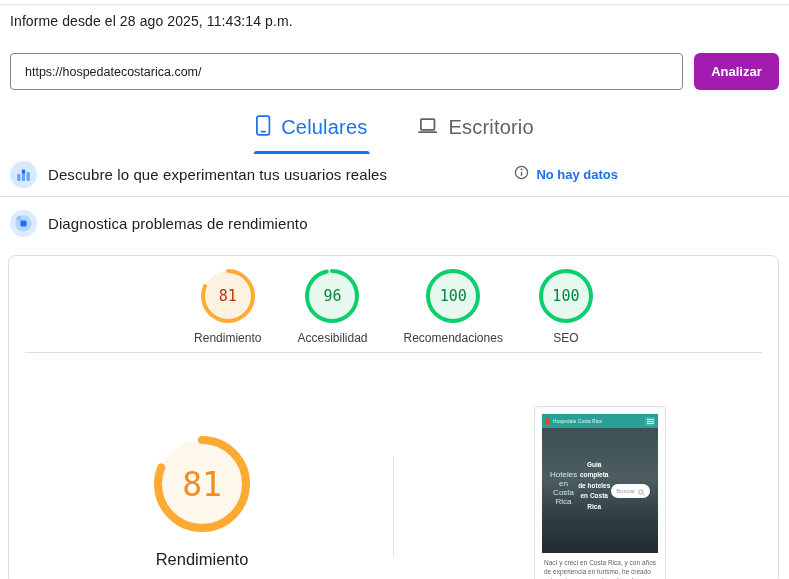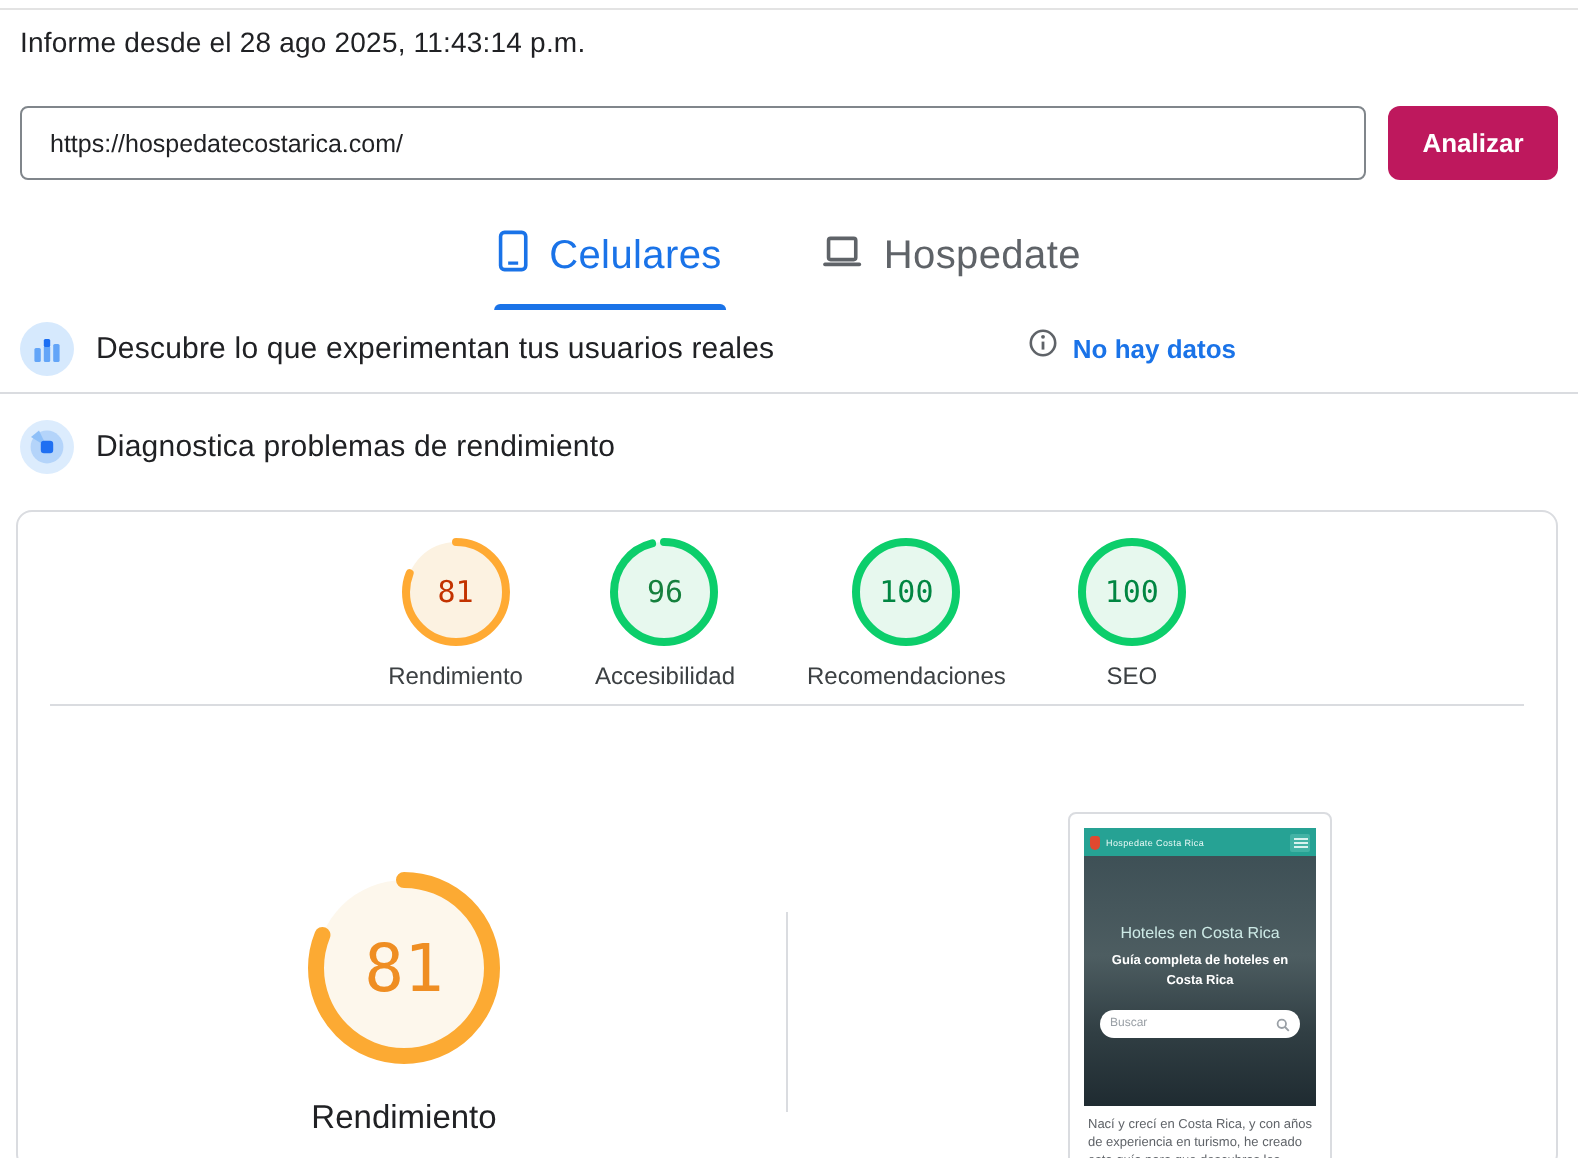--- a/index.html
+++ b/index.html
@@ -11,21 +11,21 @@
   .top-divider { position:absolute; top:4px; left:0; width:789px; height:1px; background:#e3e3e3; }
   .report-title { position:absolute; top:13px; left:10px; font-size:14px; font-weight:400; color:#202124; letter-spacing:.1px; }
 
   .url-input {
     position:absolute; top:53px; left:10px; width:673px; height:37px;
     border:1px solid #80868b; border-radius:4px; padding:12px 14px;
     font-size:12.5px; color:#202124; font-family:"Liberation Sans", sans-serif; outline:none; background:#fff;
   }
   .analyze-btn {
     position:absolute; top:53px; left:694px; width:85px; height:37px;
-    background:#be185d; color:#fff; border:none; border-radius:6px;
+    background:#a21caf; color:#fff; border:none; border-radius:6px;
     font-size:13px; font-weight:bold; font-family:"Liberation Sans", sans-serif; cursor:pointer;
   }
 
   .tabs { position:absolute; top:109px; left:50%; transform:translateX(-50%); display:flex; gap:46px; }
   .tab { position:relative; display:flex; align-items:center; gap:11px; padding:6px 2px 14px 2px; cursor:pointer; }
   .tab .tab-label { font-size:20px; font-weight:500; letter-spacing:.2px; }
   .tab.active { color:#1a73e8; }
   .tab.active .tab-label { color:#1a73e8; }
   .tab.inactive .tab-label { color:#5f6368; }
   .tab-underline { position:absolute; left:0; right:0; bottom:0; height:3px; background:#1a73e8; border-radius:3px 3px 0 0; }
@@ -65,21 +65,21 @@
   }
   .phone-header {
     height:14px; background:#26a294; display:flex; align-items:center; padding:0 3px; gap:3px;
   }
   .phone-logo { width:5px; height:7px; background:#e0492f; border-radius:2px 2px 3px 3px; flex:0 0 auto; }
   .phone-site-name { font-size:4.5px; color:#eafaf7; letter-spacing:.2px; flex:1 1 auto; white-space:nowrap; overflow:hidden; }
   .phone-menu { width:10px; height:9px; background:#43b3a5; border-radius:1px; display:flex; flex-direction:column; justify-content:center; gap:1px; padding:0 1.5px; flex:0 0 auto; }
   .phone-menu i { display:block; height:1px; background:#d8f2ee; }
   .phone-hero {
     height:125px; background:linear-gradient(180deg,#3e5056 0%, #4d5d61 40%, #313f44 70%, #1f2b31 100%);
-    display:flex; flex-direction:column; align-items:center; justify-content:center; padding:0 8px; text-align:center;
+    display:flex; flex-direction:row; align-items:center; justify-content:center; padding:0 8px; text-align:center;
   }
   .phone-hero-title { font-size:8px; color:#cdeae6; margin-bottom:5px; }
   .phone-hero-sub { font-size:6.5px; font-weight:bold; color:#fff; line-height:1.6; margin-bottom:9px; }
   .phone-search {
     width:100px; height:14px; background:#fff; border-radius:7px;
     display:flex; align-items:center; padding:0 5px; gap:3px;
   }
   .phone-search-text { font-size:6px; color:#9aa0a6; flex:1 1 auto; text-align:left; }
   .phone-body { padding:6px 2px 0 2px; }
   .phone-body-text { font-size:6.5px; color:#5f6368; line-height:1.35; text-align:left; }
@@ -105,21 +105,21 @@
     <span class="tab-label">Celulares</span>
     <div class="tab-underline"></div>
   </div>
   <div class="tab inactive">
     <span>
       <svg width="20" height="16" viewBox="0 0 20 16" fill="none">
         <rect x="3.2" y="1.2" width="13.6" height="10.6" rx="1" stroke="#5f6368" stroke-width="1.8"></rect>
         <rect x="0.5" y="13.2" width="19" height="1.9" rx="0.9" fill="#5f6368"></rect>
       </svg>
     </span>
-    <span class="tab-label">Hospedate</span>
+    <span class="tab-label">Escritorio</span>
   </div>
 </div>
 
 <div class="section-row row-field">
   <span class="section-icon">
     <svg width="27" height="27" viewBox="0 0 27 27">
       <circle cx="13.5" cy="13.5" r="13.5" fill="#d6e9fd"></circle>
       <rect x="7.2" y="13" width="3.2" height="7" rx="0.8" fill="#63a5f8"></rect>
       <rect x="11.9" y="12" width="3.2" height="8" rx="0.8" fill="#63a5f8"></rect>
       <rect x="11.9" y="8.5" width="3.2" height="4" rx="0.8" fill="#1b6ef3"></rect>

